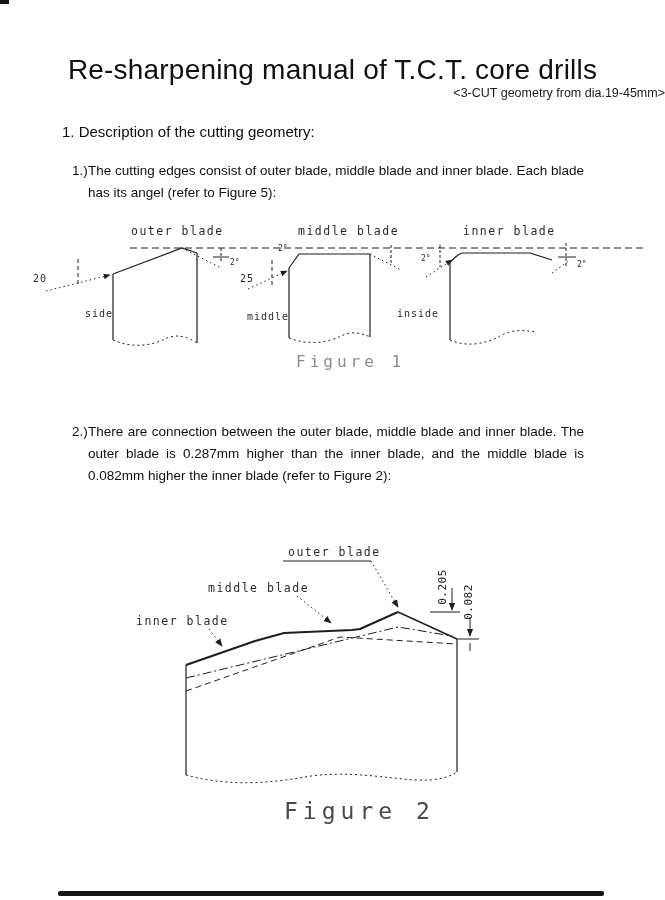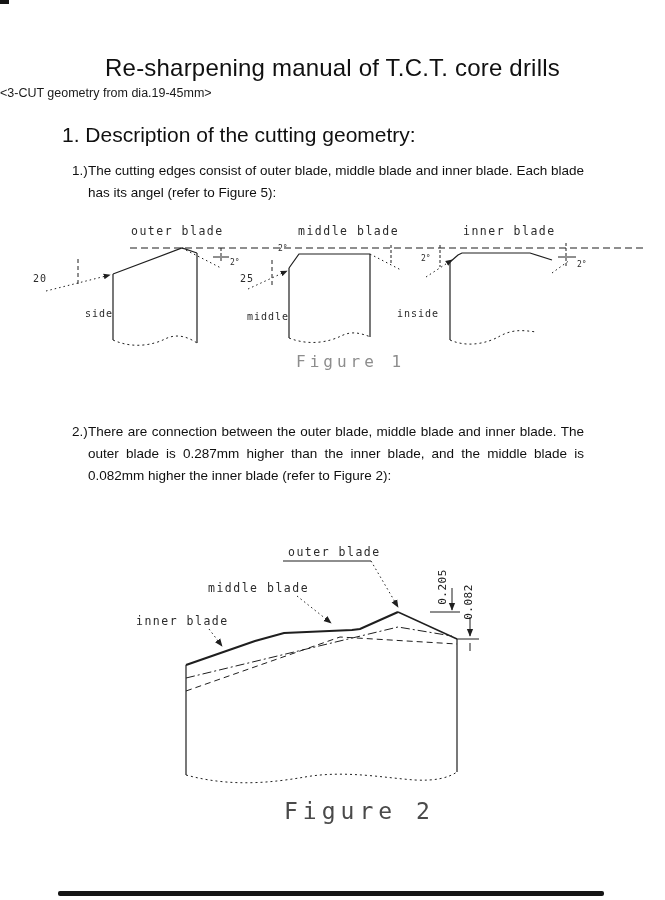--- a/index.html
+++ b/index.html
@@ -4,28 +4,28 @@
 <style>
   html,body{margin:0;padding:0;background:#e8e8e8;}
   .page{
     position:relative;width:665px;height:900px;background:#ffffff;
     font-family:"Liberation Sans",sans-serif;color:#141414;overflow:hidden;
     margin:0 auto;
   }
   .abs{position:absolute;}
   .title{
     top:54px;left:0;width:665px;text-align:center;
-    font-size:24px;font-weight:400;letter-spacing:0.2px;color:#101010;
+    font-size:28px;font-weight:400;letter-spacing:0.2px;color:#101010;
   }
   .subtitle{
-    top:86px;left:0;width:665px;text-align:left;
+    top:86px;left:0;width:665px;text-align:right;
     font-size:12.5px;color:#1a1a1a;
   }
   .heading{
-    top:123px;left:62px;font-size:21px;color:#101010;
+    top:123px;left:62px;font-size:15px;color:#101010;
   }
   .item{
     left:72px;width:512px;font-size:13.5px;line-height:22px;
     text-align:justify;color:#101010;
   }
   .item .body-text{display:block;padding-left:16px;}
   .item .num{position:absolute;left:0;top:0;}
   #item1{top:146px;}
   #item2{top:407px;}
   svg text{font-family:"DejaVu Sans Mono",monospace;fill:#2b2b2b;}

